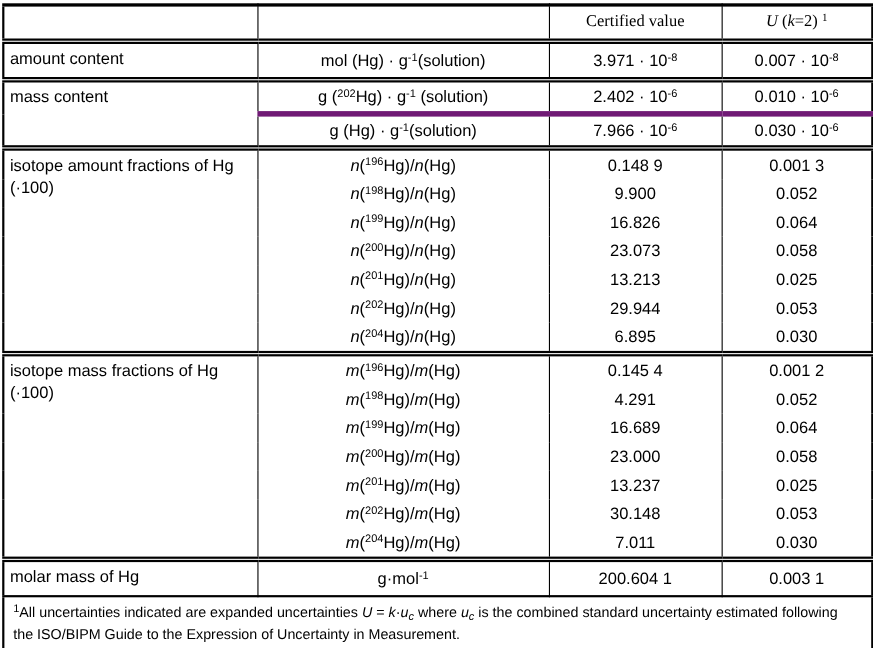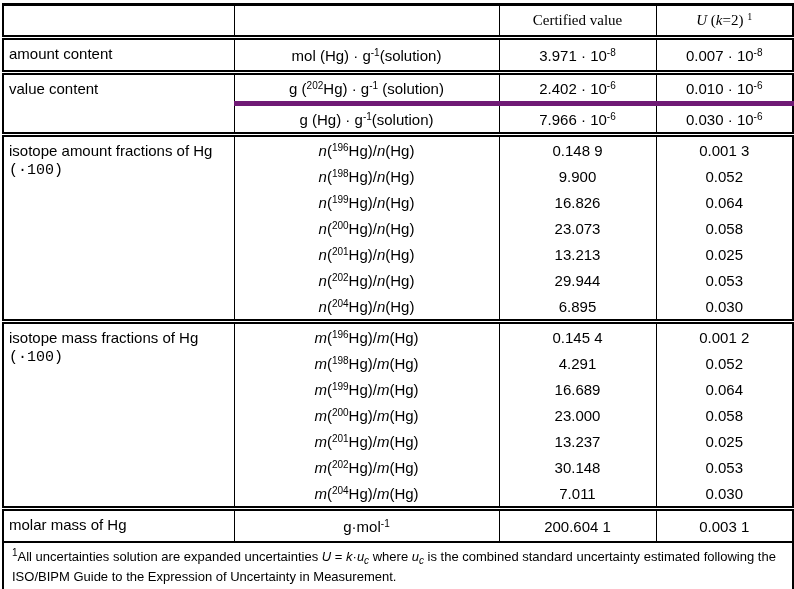--- a/index.html
+++ b/index.html
@@ -52,21 +52,21 @@
     font-size: 13px;
     line-height: 1.55;
     padding: 4px 10px 9px 8px;
     white-space: normal;
     height: auto;
   }
 
   sup { font-size: 10px; line-height: 0; position: relative; top: -5px; vertical-align: baseline; }
   sub { font-size: 10px; line-height: 0; position: relative; top: 3px; vertical-align: baseline; font-style: italic; }
   i { font-style: italic; }
-  .lbl2 { display: block; font-family: Liberation Mono, monospace; }
+  .lbl2 { display: block; }
 </style>
 </head>
 <body>
 
 <div class="page">
   <table class="certtable">
     <colgroup>
       <col style="width:231px">
       <col style="width:265px">
       <col style="width:157px">
@@ -81,21 +81,21 @@
       </tr>
     </thead>
     <tbody>
         <tr class="sect-start">
           <td class="c1" rowspan="1"><span>amount content</span></td>
           <td><span>mol (Hg) · g</span><sup>-1</sup><span>(solution)</span></td>
           <td><span>3.971 · 10</span><sup>-8</sup></td>
           <td><span>0.007 · 10</span><sup>-8</sup></td>
         </tr>
         <tr class="sect-start">
-          <td class="c1" rowspan="2"><span>value content</span></td>
+          <td class="c1" rowspan="2"><span>mass content</span></td>
           <td><span>g (</span><sup>202</sup><span>Hg) · g</span><sup>-1</sup><span> (solution)</span></td>
           <td><span>2.402 · 10</span><sup>-6</sup></td>
           <td><span>0.010 · 10</span><sup>-6</sup></td>
         </tr>
         <tr class="divider">
           <td><span>g (Hg) · g</span><sup>-1</sup><span>(solution)</span></td>
           <td><span>7.966 · 10</span><sup>-6</sup></td>
           <td><span>0.030 · 10</span><sup>-6</sup></td>
         </tr>
         <tr class="sect-start">
@@ -172,18 +172,18 @@
         </tr>
         <tr class="sect-start">
           <td class="c1" rowspan="1"><span>molar mass of Hg</span></td>
           <td><span>g·mol</span><sup>-1</sup></td>
           <td>200.604 1</td>
           <td>0.003 1</td>
         </tr>
       </tbody>
     <tfoot>
       <tr>
-        <td colspan="4" class="footnote"><sup>1</sup><span>All uncertainties solution are expanded uncertainties </span><i>U</i><span> = </span><i>k</i><span>·</span><i>u</i><sub>c</sub><span> where </span><i>u</i><sub>c</sub><span> is the combined standard uncertainty estimated following the ISO/BIPM Guide to the Expression of Uncertainty in Measurement.</span></td>
+        <td colspan="4" class="footnote"><sup>1</sup><span>All uncertainties indicated are expanded uncertainties </span><i>U</i><span> = </span><i>k</i><span>·</span><i>u</i><sub>c</sub><span> where </span><i>u</i><sub>c</sub><span> is the combined standard uncertainty estimated following the ISO/BIPM Guide to the Expression of Uncertainty in Measurement.</span></td>
       </tr>
     </tfoot>
   </table>
 
 </div>
 
 </body></html>

